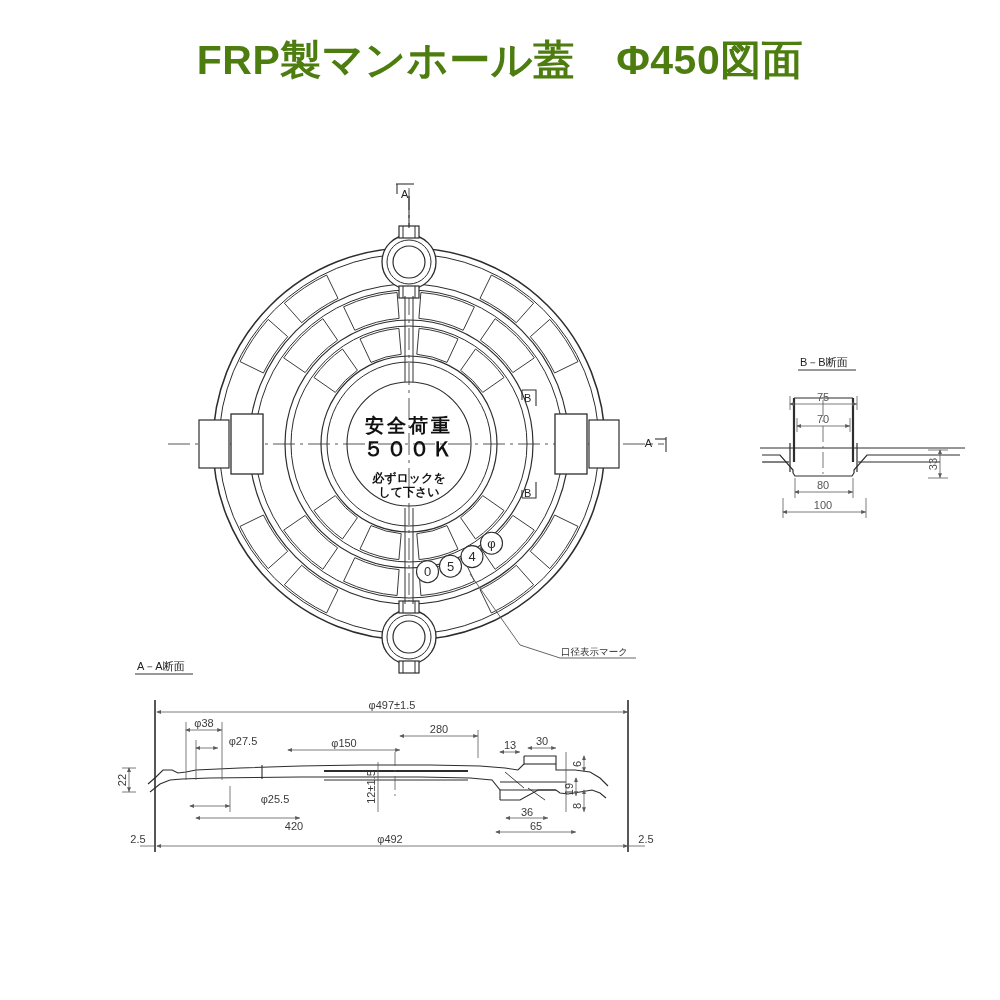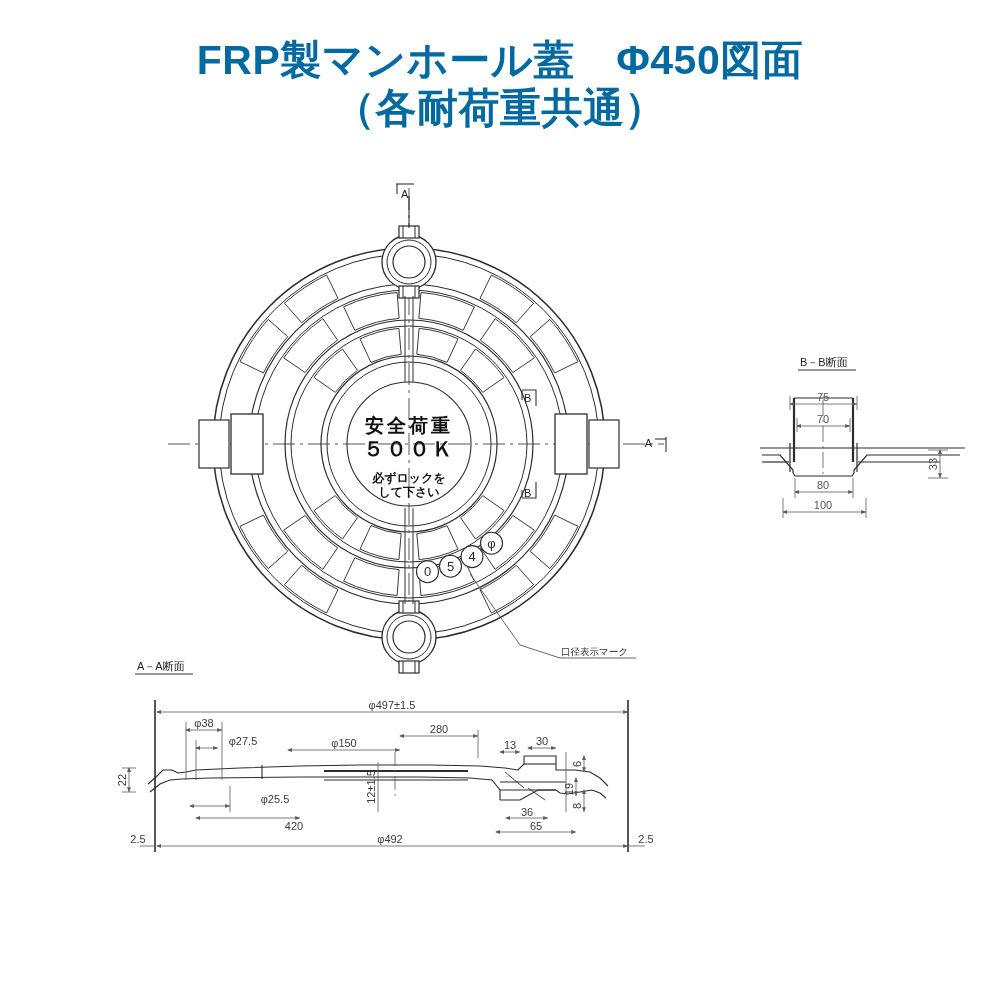--- a/index.html
+++ b/index.html
@@ -1,39 +1,38 @@
 <!DOCTYPE html>
 <html><head>
 <meta charset="utf-8">
 <style>
   html,body{margin:0;padding:0;background:#ffffff;}
   body{width:1000px;height:1000px;position:relative;
        font-family:"Liberation Sans","DejaVu Sans",sans-serif;
        -webkit-font-smoothing:antialiased;overflow:hidden;}
   #stage{position:absolute;left:0;top:0;width:1000px;height:1000px;}
   .title-block{position:absolute;left:0;top:38px;width:1000px;text-align:center;}
-  .title-line{color:#0369a1;font-weight:bold;letter-spacing:.5px;line-height:1.12;}
+  .title-line{color:#4d7c0f;font-weight:bold;letter-spacing:.5px;line-height:1.12;}
   .title-line.l1{font-size:41px;}
   .title-line.l2{font-size:41px;margin-top:2px;}
   svg{display:block;position:absolute;left:0;top:0;}
   text{font-family:"Liberation Sans","DejaVu Sans",sans-serif;fill:#2b2b2b;}
   .dimtxt{font-size:11px;fill:#555;}
   .dimtxt-d{font-size:11px;fill:#3a3a3a;}
   .lbl{font-size:9.5px;fill:#333;}
   .seclbl{font-size:11px;fill:#222;}
   .ctext{font-weight:bold;fill:#111;}
 </style>
 </head>
 <body>
 
 <div id="stage">
 
   <div class="title-block">
     <div class="title-line l1">FRP製マンホール蓋　Φ450図面</div>
-    <div class="title-line l2">（各耐荷重共通）</div>
   </div>
 
   <svg width="1000" height="1000" viewBox="0 0 1000 1000">
 
     <defs>
       <marker id="ar" markerWidth="7" markerHeight="7" refX="6" refY="2.5" orient="auto">
         <path d="M0,0 L6,2.5 L0,5 z" fill="#5b5b5b"></path>
       </marker>
       <marker id="arL" markerWidth="7" markerHeight="7" refX="1" refY="2.5" orient="auto">
         <path d="M6,0 L0,2.5 L6,5 z" fill="#5b5b5b"></path>

